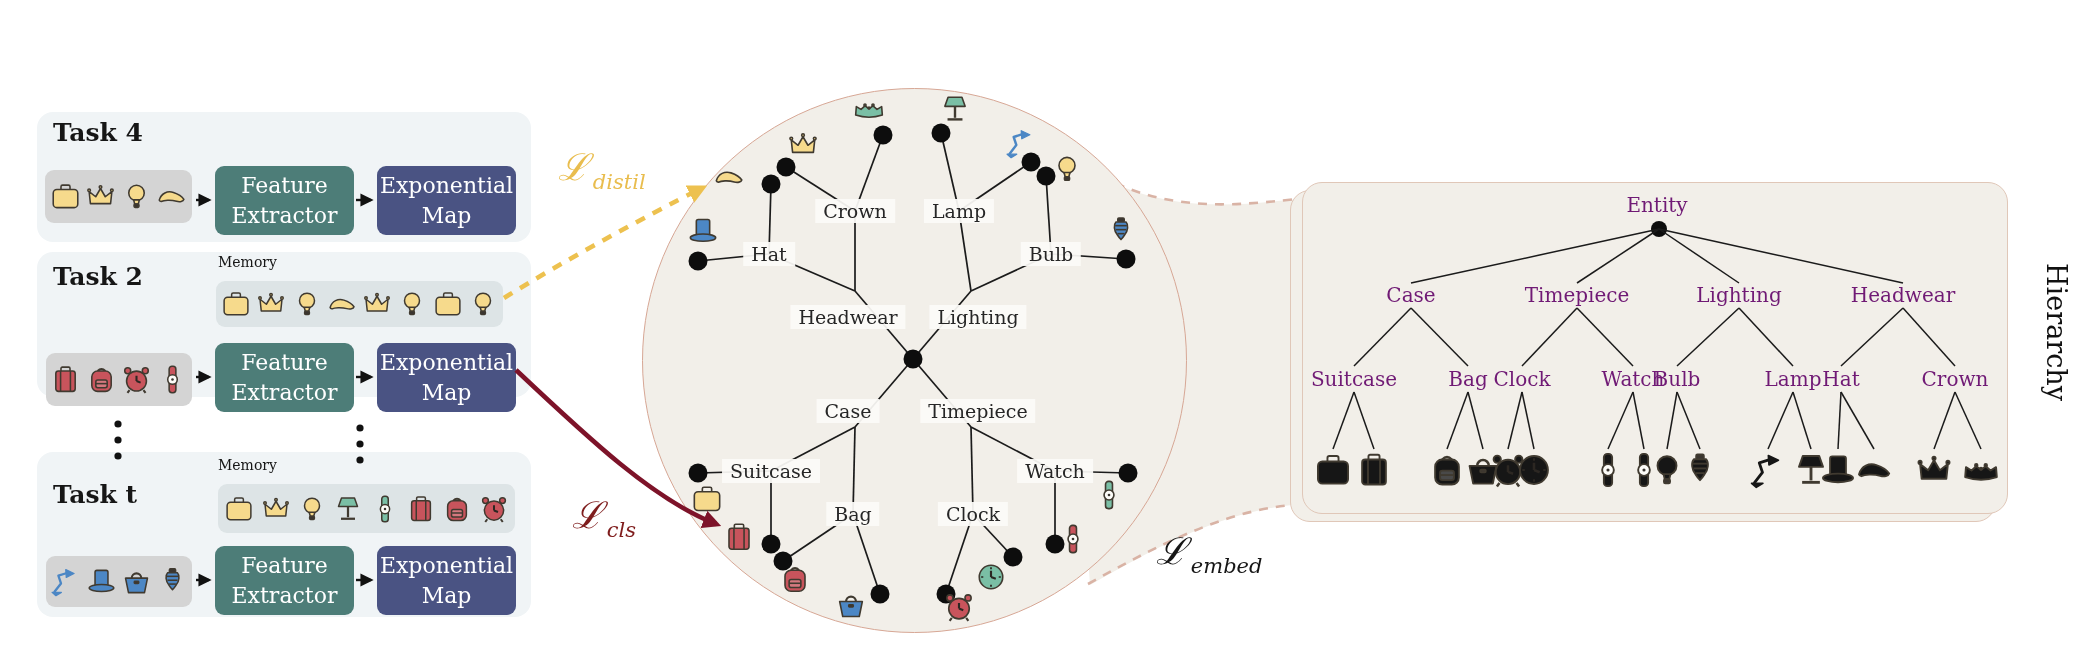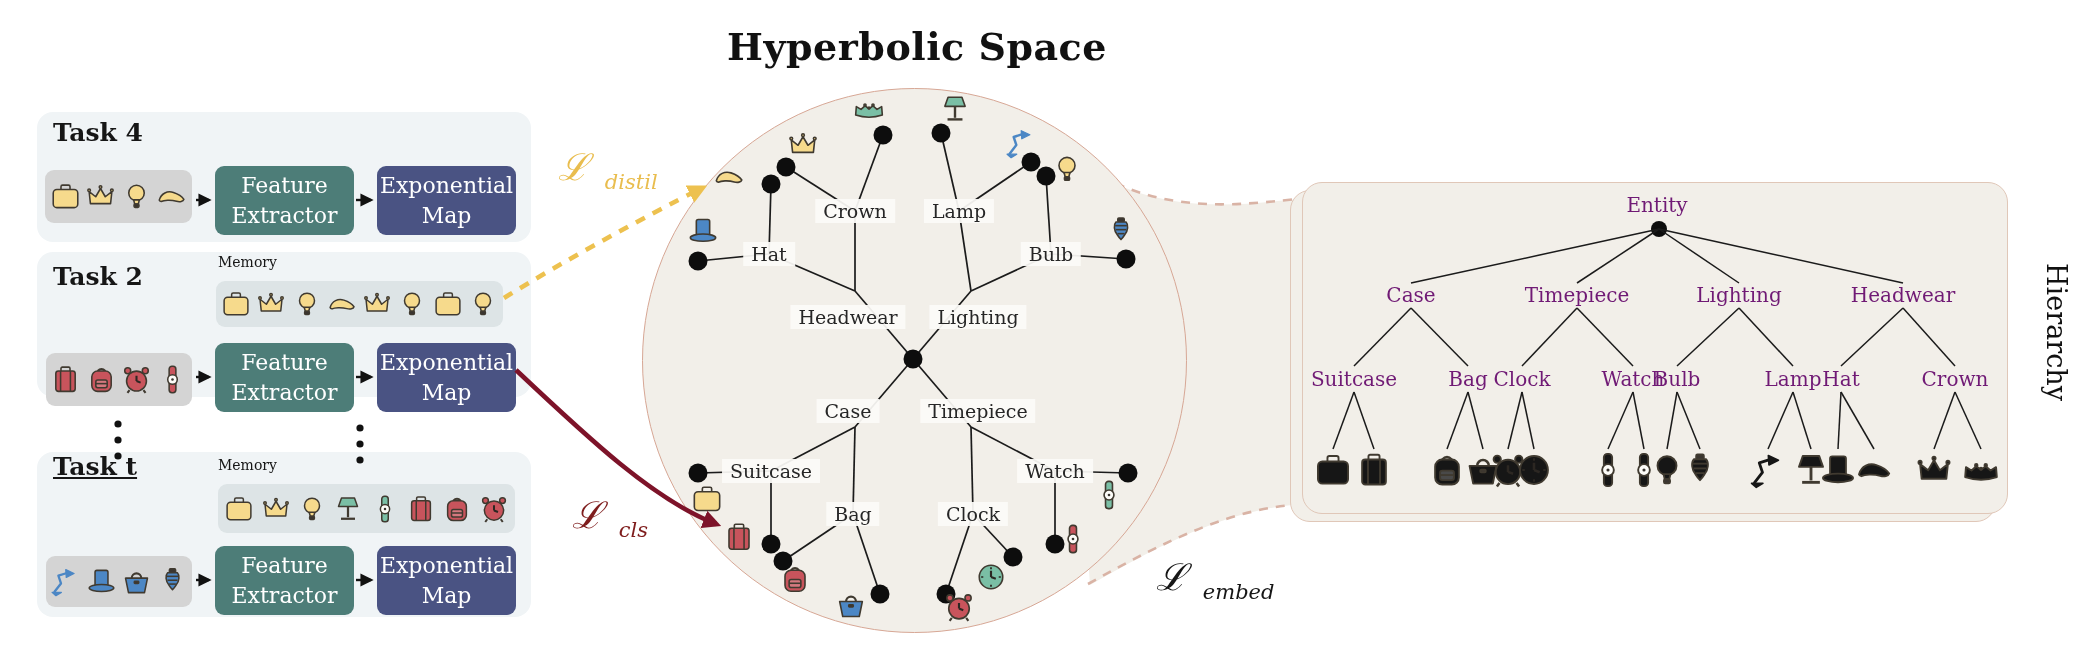--- a/index.html
+++ b/index.html
@@ -40,21 +40,21 @@
               background:#f2efe9;border:1.5px solid #e0c7b8;z-index:1;box-sizing:border-box;}
   .hier-label{position:absolute;transform:translate(-50%,-50%);font-size:20px;color:#701a75;white-space:nowrap;}
   .hier-icon{position:absolute;transform:translate(-50%,-50%);}
 
   .side-label{position:absolute;left:2056px;top:332px;transform:translate(-50%,-50%) rotate(90deg);
               font-size:27px;color:#111;white-space:nowrap;z-index:2;}
 
   
   .loss{position:absolute;z-index:7;font-style:italic;white-space:nowrap;}
   .loss-sym{font-size:37px;}
-  .loss-sub{font-size:21px;position:relative;top:9px;margin-left:16px;}
+  .loss-sub{font-size:21px;position:relative;top:9px;margin-left:4px;}
   .loss-distil{color:#e9bd4e;}
   .loss-cls{color:#7f1d1d;}
   .loss-embed{color:#161616;}
 
   
   .icon *{vector-effect:non-scaling-stroke;}
   .c-yellow{color:#f6da8c}.c-red{color:#c8545c}.c-blue{color:#4c87c5}
   .c-green{color:#7abfa5}.c-black{color:#161616}
 </style>
 </head>
@@ -146,21 +146,20 @@
 </svg>
 
 <div class="canvas" style="--teal: #4d7d78; --indigo: #4a5383;">
 
   <svg class="bg-svg" width="2088" height="662">
     <path d="M1060,150 C1150,222 1240,204 1310,198 L1310,504 C1235,506 1165,542 1090,585 Z" fill="#f2efe9" stroke="none"></path>
     <path d="M1058,148 C1150,222 1240,204 1308,198" fill="none" stroke="#d9b3a5" stroke-width="2.6" stroke-dasharray="9 8"></path>
     <path d="M1088,584 C1165,541 1235,506 1308,504" fill="none" stroke="#d9b3a5" stroke-width="2.6" stroke-dasharray="9 8"></path>
   </svg>
 
-  <div class="title">Hyperbolic Space</div>
 
   <section class="task-panel" style="top:112px;height:130px;">
     <div class="task-label" style="top:6px;">Task 4</div>
     <div id="inp0" class="icon-box gray-box" style="left:8px;top:58px;width:147px;height:53px;">
         <svg viewBox="0 0 24 24" width="31" height="31" class="icon c-yellow">
           <use href="#s-suitcase"></use>
         </svg>
         <svg viewBox="0 0 24 24" width="31" height="31" class="icon c-yellow">
           <use href="#s-crown"></use>
         </svg>
@@ -216,21 +215,21 @@
         </svg>
         <svg viewBox="0 0 24 24" width="31" height="31" class="icon c-red">
           <use href="#s-watch"></use>
         </svg>
       </div>
     <div class="proc-box fe" style="left:178px;top:91px;">Feature Extractor</div>
     <div class="proc-box em" style="left:340px;top:91px;">Exponential Map</div>
   </section>
 
   <section class="task-panel" style="top:452px;height:165px;">
-    <div class="task-label" style="top:0;text-decoration:underline;">Task t</div>
+    <div class="task-label" style="top:28px;">Task t</div>
     <div class="memory-label" style="left:181px;top:5px;">Memory</div>
     <div id="mem2" class="icon-box mem-box" style="left:181px;top:32px;width:297px;height:49px;">
         <svg viewBox="0 0 24 24" width="30" height="30" class="icon c-yellow">
           <use href="#s-suitcase"></use>
         </svg>
         <svg viewBox="0 0 24 24" width="30" height="30" class="icon c-yellow">
           <use href="#s-crown"></use>
         </svg>
         <svg viewBox="0 0 24 24" width="30" height="30" class="icon c-yellow">
           <use href="#s-bulb"></use>
@@ -480,21 +479,21 @@
   </div>
 
   <div class="side-label">Hierarchy</div>
 
   <div class="loss loss-distil" style="left:558px;top:140px;">
     <span class="loss-sym">ℒ</span><span class="loss-sub">distil</span>
   </div>
   <div class="loss loss-cls" style="left:572px;top:488px;">
     <span class="loss-sym">ℒ</span><span class="loss-sub">cls</span>
   </div>
-  <div class="loss loss-embed" style="left:1156px;top:550px;">
+  <div class="loss loss-embed" style="left:1156px;top:524px;">
     <span class="loss-sym">ℒ</span><span class="loss-sub">embed</span>
   </div>
 
   <svg class="overlay-svg" width="2088" height="662">
     <defs>
       <marker id="m-blk" viewBox="0 0 10 10" refX="8" refY="5" markerWidth="5.5" markerHeight="5.5" orient="auto-start-reverse">
         <path d="M0,0 L10,5 L0,10 z" fill="#111"></path>
       </marker>
       <marker id="m-gold" viewBox="0 0 10 10" refX="7" refY="5" markerWidth="4.2" markerHeight="4.2" orient="auto-start-reverse">
         <path d="M0,0 L10,5 L0,10 z" fill="#edc14f"></path>

